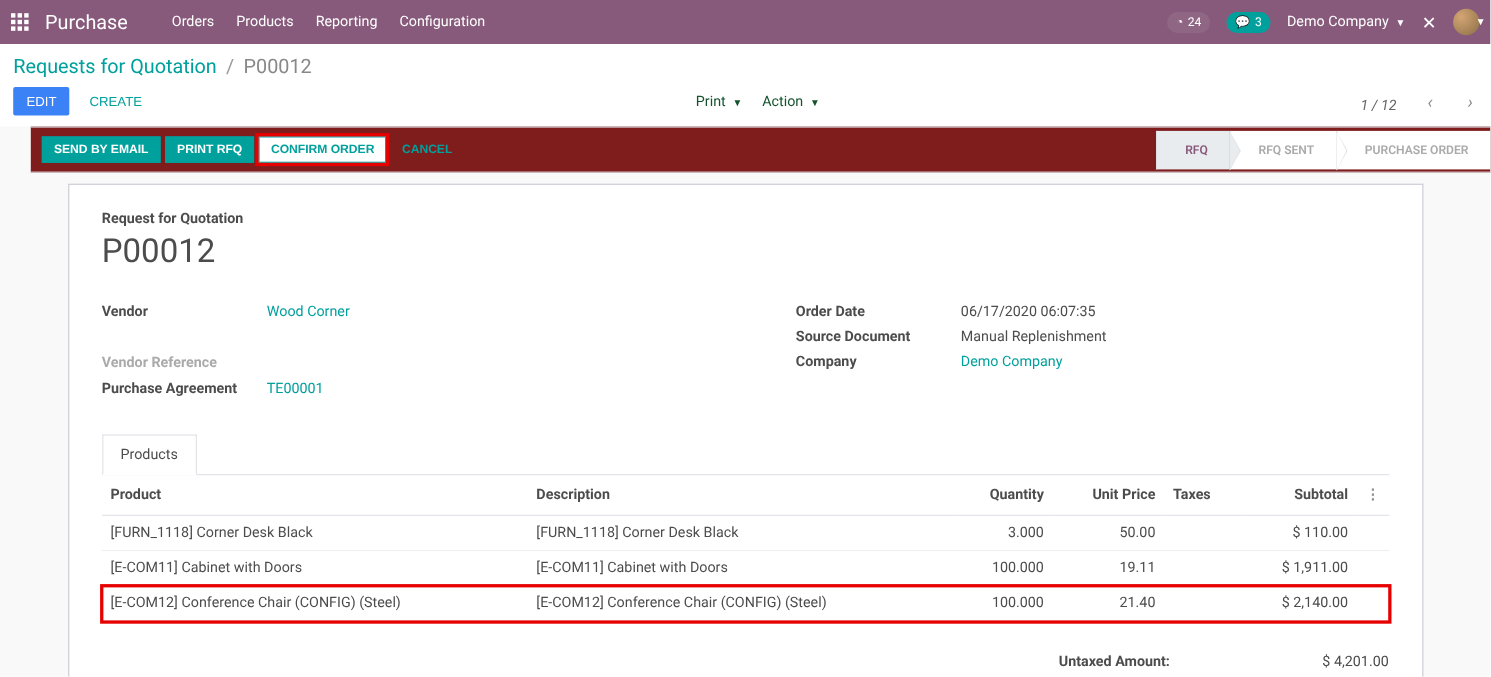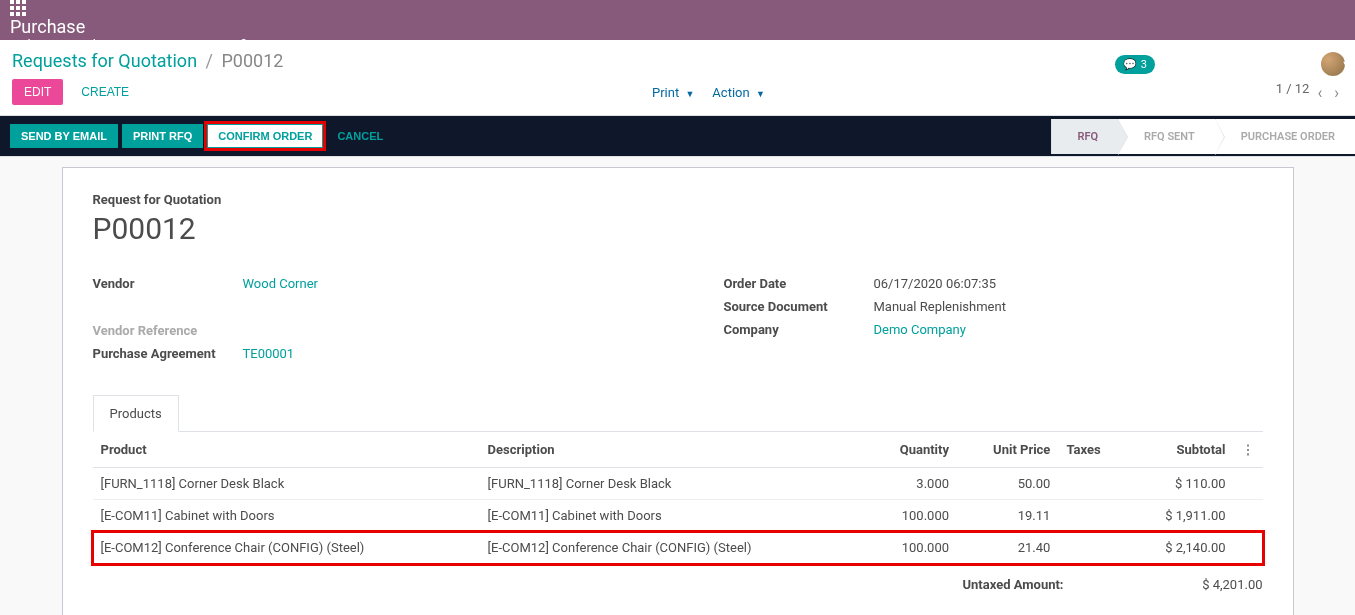--- a/index.html
+++ b/index.html
@@ -11,51 +11,51 @@
   width: 1355px;
   height: 615px;
   overflow: hidden;
 }
 
 .top-nav {
   background: #875a7b;
   color: #fff;
   height: 40px;
   display: flex;
+  align-items: center;
   padding: 0 10px;
-  flex-direction: column;
 }
 .apps-icon { display: grid; grid-template-columns: repeat(3,4px); grid-template-rows: repeat(3,4px); gap: 2px; margin-right: 15px; cursor: pointer; }
 .apps-icon span { background: #fff; width: 4px; height: 4px; }
 .app-title { font-size: 18px; font-weight: 400; margin-right: 40px; }
 .top-menu { display: flex; gap: 20px; }
 .top-menu-item { color: #fff; font-size: 13px; cursor: pointer; }
 .top-right { margin-left: auto; display: flex; align-items: center; gap: 15px; }
 .badge-wrap { display: flex; align-items: center; gap: 4px; background: rgba(255,255,255,0.08); padding: 3px 8px; border-radius: 10px; font-size: 11px; }
 .badge-wrap.chat { background: #00a09d; }
 .caret-down { font-size: 9px; margin-left: 3px; }
 .close-x { font-size: 16px; cursor: pointer; }
 .avatar { width: 24px; height: 24px; border-radius: 50%; background: radial-gradient(circle at 30% 30%, #d4a574, #8b6f47); display: flex; align-items: center; justify-content: center; }
 
 
 .control-area { background: #fff; padding: 10px 12px 0 12px; }
 .breadcrumb { font-size: 18px; margin-bottom: 8px; }
 .breadcrumb .link { color: #00a09d; }
 .breadcrumb .sep { color: #999; margin: 0 4px; }
 .breadcrumb .current { color: #888; }
 .control-row { display: flex; align-items: center; padding-bottom: 10px; }
-.btn-edit { background: #ec4899; color: #fff; border: none; padding: 6px 12px; font-weight: 500; font-size: 12px; cursor: pointer; border-radius: 2px; }
+.btn-edit { background: #3b82f6; color: #fff; border: none; padding: 6px 12px; font-weight: 500; font-size: 12px; cursor: pointer; border-radius: 2px; }
 .btn-create { color: #00a09d; background: transparent; border: none; padding: 6px 12px; font-weight: 500; font-size: 12px; cursor: pointer; margin-left: 6px; }
 .center-actions { margin: 0 auto; display: flex; gap: 6px; }
-.dropdown-link { color: #0369a1; font-size: 13px; padding: 4px 6px; cursor: pointer; }
-.pager { display: flex; align-items: flex-start; gap: 4px; font-size: 13px; color: #666; }
+.dropdown-link { color: #14532d; font-size: 13px; padding: 4px 6px; cursor: pointer; }
+.pager { display: flex; align-items: flex-end; gap: 24px; font-size: 13px; color: #666; font-style: italic; }
 .pager-arrow { font-size: 16px; color: #888; cursor: pointer; padding: 2px 4px; }
 
 
-.status-bar { display: flex; align-items: center; background: #0f172a; border-top: 1px solid #dee2e6; border-bottom: 1px solid #dee2e6; padding: 0; }
+.status-bar { display: flex; align-items: center; background: #7f1d1d; border-top: 1px solid #dee2e6; border-bottom: 1px solid #dee2e6; padding: 0; margin-left: 28px; }
 .status-btns { display: flex; gap: 0; padding: 8px 0 8px 10px; }
 .btn-teal { background: #00a09d; color: #fff; border: 1px solid #00a09d; padding: 5px 10px; font-size: 11px; font-weight: 600; cursor: pointer; margin-right: 4px; }
 .btn-outline-teal { background: #fff; color: #00a09d; border: 1px solid #00a09d; padding: 5px 10px; font-size: 11px; font-weight: 600; cursor: pointer; }
 .btn-outline-teal.highlighted { outline: 3px solid #e60000; outline-offset: 0px; }
 .btn-link-teal { background: transparent; color: #00a09d; border: none; padding: 5px 10px; font-size: 11px; font-weight: 600; cursor: pointer; margin-left: 4px; }
 .status-stages { margin-left: auto; display: flex; height: 100%; }
 .stage { position: relative; padding: 11px 20px 11px 25px; font-size: 11px; font-weight: 600; color: #aaa; background: #fff; border-left: 1px solid #dee2e6; }
 .stage.active { color: #875a7b; background: #e9ecef; }
 .stage::after { content: ''; position: absolute; right: -9px; top: 0; width: 0; height: 0; border-top: 18px solid transparent; border-bottom: 18px solid transparent; border-left: 9px solid #fff; z-index: 2; }
 .stage.active::after { border-left-color: #e9ecef; }
@@ -84,21 +84,21 @@
 
 .lines-table { width: 100%; border-collapse: collapse; margin-top: 0; }
 .lines-table th { text-align: left; font-size: 13px; font-weight: 700; color: #4c4c4c; padding: 10px 8px; border-bottom: 1px solid #dee2e6; }
 .lines-table th.num, .lines-table td.num { text-align: right; }
 .lines-table td { padding: 8px 8px; font-size: 13px; border-bottom: 1px solid #eee; color: #4c4c4c; }
 .lines-table th.menu-col, .lines-table td.menu-col { width: 16px; text-align: center; color: #888; }
 tr.highlighted-row td { position: relative; }
 tr.highlighted-row { outline: 3px solid #e60000; outline-offset: -1px; }
 
 
-.totals { display: flex; justify-content: flex-end; margin-top: 9px; }
+.totals { display: flex; justify-content: flex-end; margin-top: 25px; }
 .totals-inner { width: 300px; }
 .total-row { display: flex; justify-content: space-between; font-size: 13px; padding: 4px 0; }
 .total-row .lbl { font-weight: 700; }
 </style>
 </head>
 <body>
 
 <div class="top-nav">
   <div class="apps-icon">
     <span></span>

